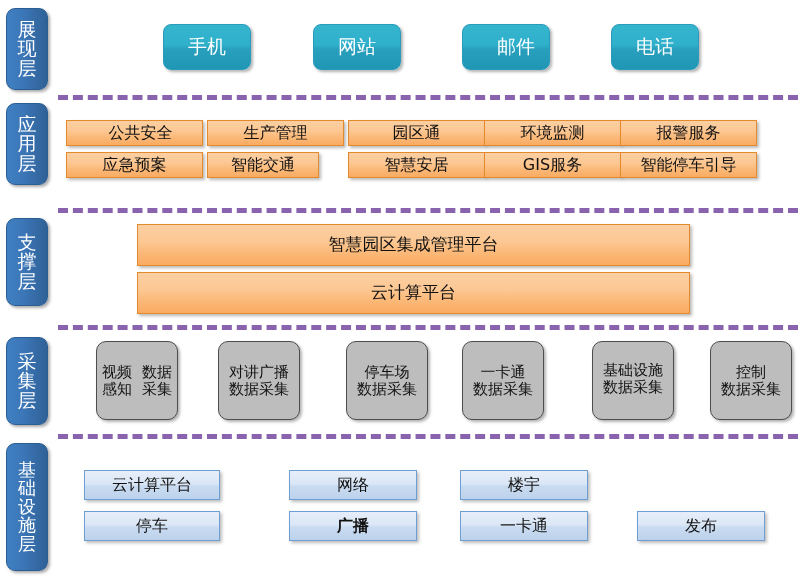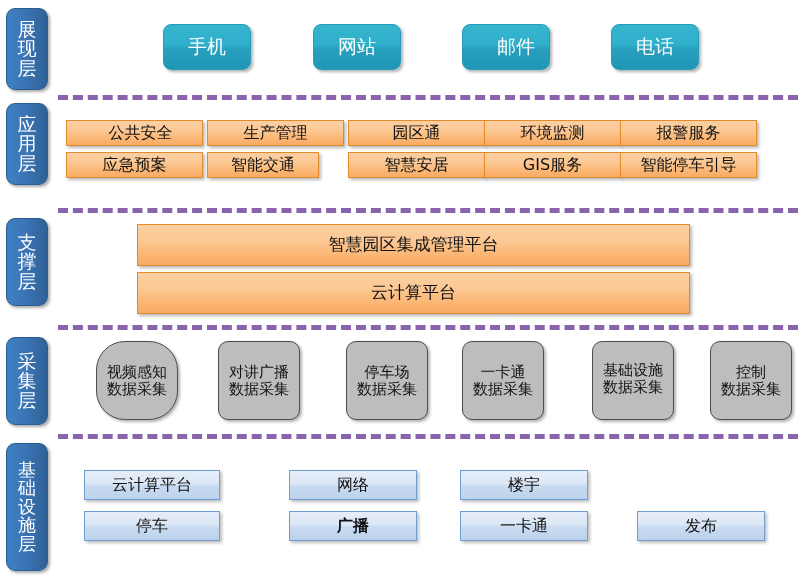--- a/index.html
+++ b/index.html
@@ -160,21 +160,21 @@
 
   <div class="node orange" style="left:66px;  top:152px; width:137px; height:26px;">应急预案</div>
   <div class="node orange" style="left:207px; top:152px; width:112px; height:26px;">智能交通</div>
   <div class="node orange" style="left:348px; top:152px; width:137px; height:26px;">智慧安居</div>
   <div class="node orange" style="left:484px; top:152px; width:137px; height:26px;">GIS服务</div>
   <div class="node orange" style="left:620px; top:152px; width:137px; height:26px;">智能停车引导</div>
 
   <div class="node orange wide" style="left:137px; top:224px; width:553px; height:42px;">智慧园区集成管理平台</div>
   <div class="node orange wide" style="left:137px; top:272px; width:553px; height:42px;">云计算平台</div>
 
-  <div class="node gray" style="left:96px;  top:341px; width:82px; height:79px; flex-direction:column;border-radius:29px;">
+  <div class="node gray" style="left:96px;  top:341px; width:82px; height:79px; flex-direction:row;">
     <span>视频感知</span>
     <span>数据采集</span>
   </div>
   <div class="node gray" style="left:218px; top:341px; width:82px; height:79px; flex-direction:column;text-align:center;">
     <span>对讲广播</span>
     <span>数据采集</span>
   </div>
   <div class="node gray" style="left:346px; top:341px; width:82px; height:79px; flex-direction:column;">
     <span>停车场</span>
     <span>数据采集</span>

